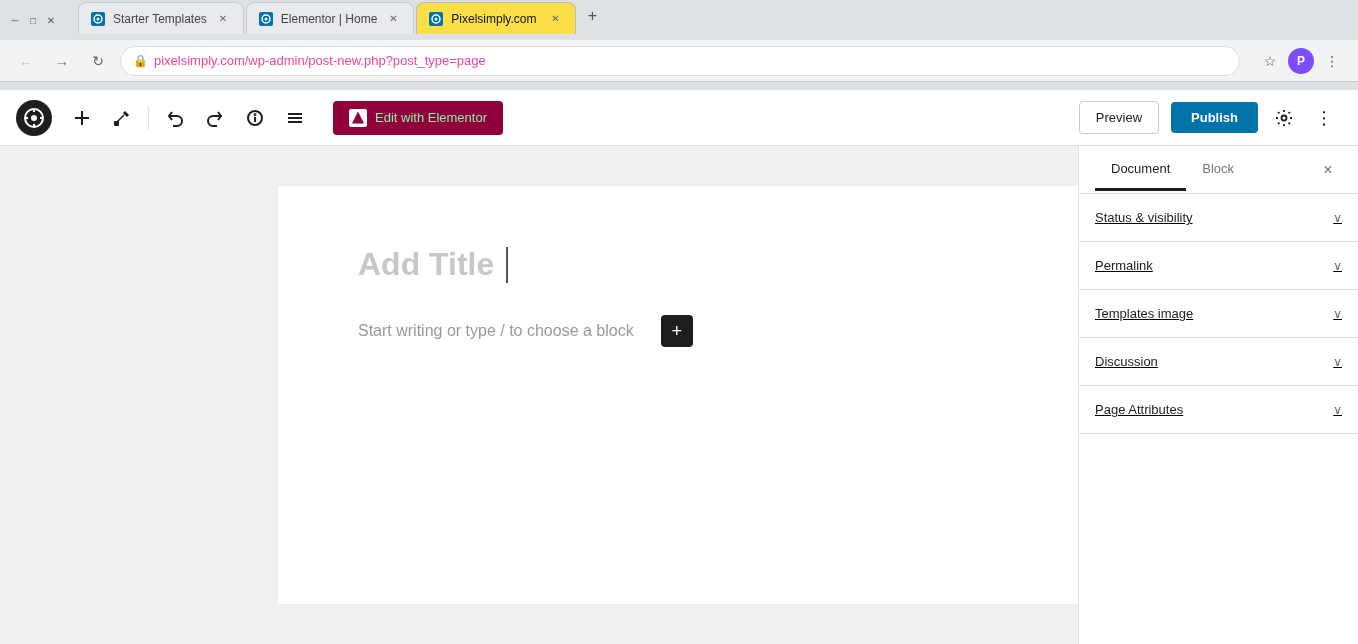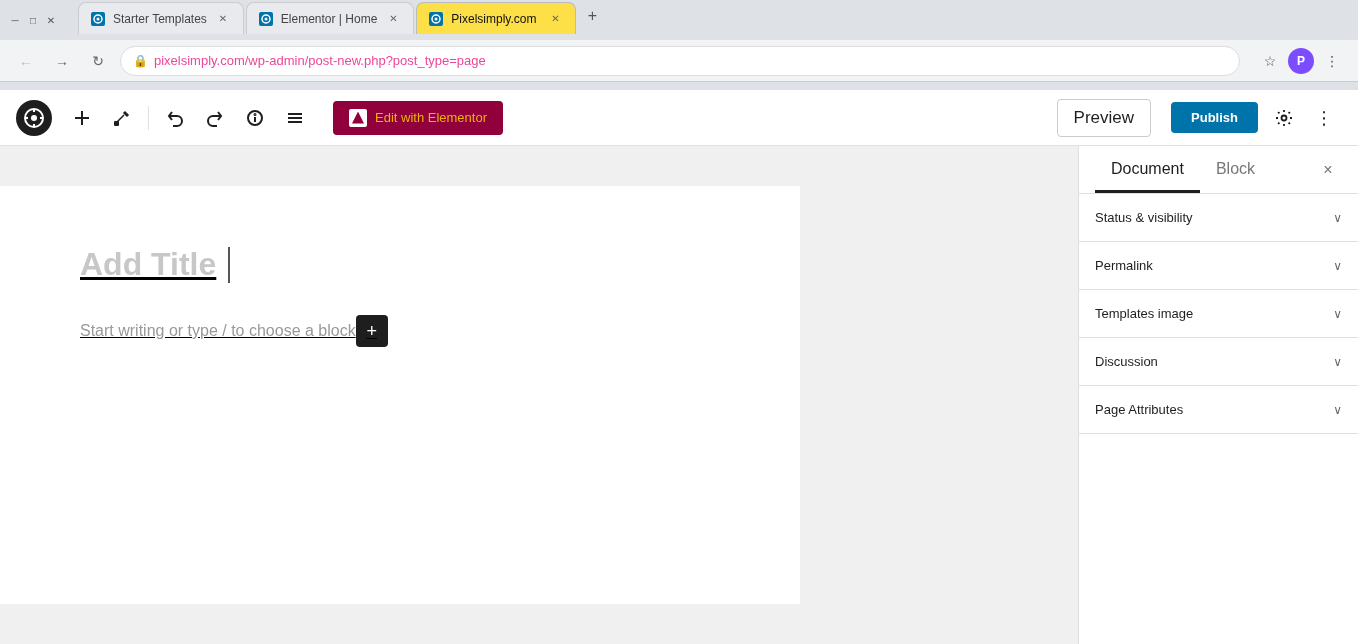--- a/index.html
+++ b/index.html
@@ -224,21 +224,21 @@
       height: 24px;
       background: #e0e0e0;
       margin: 0 4px;
     }
     .elementor-btn {
       display: flex;
       align-items: center;
       gap: 8px;
       padding: 8px 16px;
       background: #92003b;
-      color: #eab308;
+      color: #86efac;
       border-radius: 4px;
       font-size: 13px;
       font-weight: 500;
       cursor: pointer;
       margin-left: 16px;
       border: none;
     }
     .elementor-icon {
       width: 18px;
       height: 18px;
@@ -253,35 +253,35 @@
       height: 12px;
       background: #92003b;
       clip-path: polygon(50% 0%, 100% 100%, 0% 100%);
     }
     .toolbar-spacer { flex: 1; }
     .preview-btn {
       padding: 8px 16px;
       background: transparent;
       border: 1px solid #ccc;
       border-radius: 4px;
-      font-size: 17px;
+      font-size: 13px;
       color: #1e1e1e;
       cursor: pointer;
       font-weight: 500;
     }
     .publish-btn {
       padding: 8px 20px;
       background: #0073aa;
       color: white;
       border-radius: 4px;
       font-size: 13px;
       font-weight: 600;
       cursor: pointer;
       border: none;
-      margin-left: 16px;
+      margin-left: 8px;
     }
     .settings-btn {
       width: 36px;
       height: 36px;
       display: flex;
       align-items: center;
       justify-content: center;
       font-size: 18px;
       color: #1e1e1e;
       cursor: pointer;
@@ -307,22 +307,21 @@
       overflow: hidden;
     }
 
     
     .main-area {
       flex: 1;
       background: #f0f0f1;
       padding: 40px 0;
       overflow-y: auto;
       display: flex;
-      justify-content: flex-start;
-      text-decoration: underline;
+      justify-content: flex-end;
     }
     .editor-content {
       width: 800px;
       background: white;
       min-height: 400px;
       padding: 60px 80px;
     }
     .title-input {
       width: 100%;
       font-size: 32px;
@@ -338,21 +337,21 @@
     }
     .cursor-bar {
       width: 2px;
       height: 36px;
       background: #555;
       display: inline-block;
     }
     .block-placeholder {
       display: flex;
       align-items: center;
-      gap: 0;
+      gap: 27px;
       color: #999;
       font-size: 16px;
     }
     .add-block-btn {
       width: 32px;
       height: 32px;
       border-radius: 4px;
       background: #1e1e1e;
       color: white;
       display: flex;
@@ -375,21 +374,21 @@
     .sidebar-header {
       display: flex;
       align-items: center;
       padding: 0 16px;
       height: 48px;
       border-bottom: 1px solid #e0e0e0;
       gap: 0;
     }
     .sidebar-tab {
       padding: 12px 16px;
-      font-size: 16px;
+      font-size: 13px;
       font-weight: 500;
       color: #777;
       cursor: pointer;
       border-bottom: 3px solid transparent;
       margin-bottom: -1px;
     }
     .sidebar-tab.active {
       color: #1e1e1e;
       border-bottom: 3px solid #1e1e1e;
     }
@@ -402,20 +401,21 @@
       height: 28px;
       display: flex;
       align-items: center;
       justify-content: center;
       border-radius: 4px;
     }
 
     .sidebar-sections {
       flex: 1;
       overflow-y: auto;
+      text-decoration: underline;
     }
     .sidebar-section {
       border-bottom: 1px solid #e0e0e0;
     }
     .sidebar-section-header {
       display: flex;
       align-items: center;
       justify-content: space-between;
       padding: 16px 16px;
       cursor: pointer;

